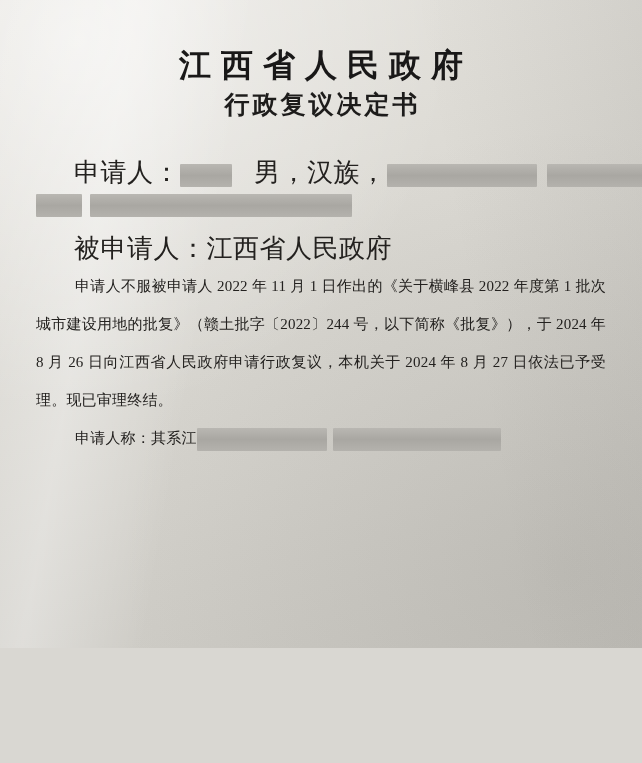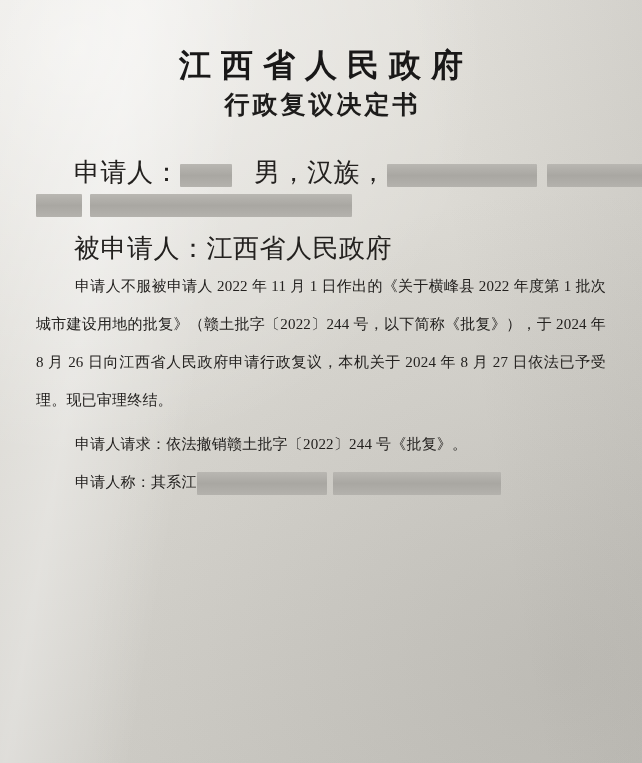--- a/index.html
+++ b/index.html
@@ -11,21 +11,21 @@
     height: 763px;
     overflow: hidden;
     background: #d9d7d2;
     font-family: "Liberation Serif", "DejaVu Serif", serif;
   }
 
   
   #page {
     position: relative;
     width: 642px;
-    height: 763px;
+    height: 648px;
     background:
       radial-gradient(circle at 12% 6%, rgba(255,255,255,0.55), rgba(255,255,255,0) 45%),
       radial-gradient(circle at 88% 88%, rgba(120,118,112,0.18), rgba(255,255,255,0) 55%),
       linear-gradient(165deg, #e6e4df 0%, #dedcd6 28%, #d6d4ce 55%, #cfcdc7 78%, #c9c7c1 100%);
     overflow: hidden;
   }
   
   #page:before {
     content: "";
     position: absolute;
@@ -139,23 +139,20 @@
         <span>被申请人：</span><span>江西省人民政府</span>
       </div>
 
 
     </div>
 
     <div class="body-block">
 
       <div class="para">申请人不服被申请人 2022 年 11 月 1 日作出的《关于横峰县 2022 年度第 1 批次城市建设用地的批复》（赣土批字〔2022〕244 号，以下简称《批复》），于 2024 年 8 月 26 日向江西省人民政府申请行政复议，本机关于 2024 年 8 月 27 日依法已予受理。现已审理终结。</div>
 
-      <div class="claim-line">
-        <span>申请人请求：</span><span>依法撤销赣土批字〔2022〕244 号《批复》。</span>
-      </div>
 
       <div class="name-line">
         <span>申请人称：</span><span>其系江</span><span class="redact tall" style="width:130px;"></span><span style="display:inline-block;width:6px;"></span><span class="redact tall" style="width:168px;"></span>
       </div>
 
     </div>
 
   </div>
 </div>
 

